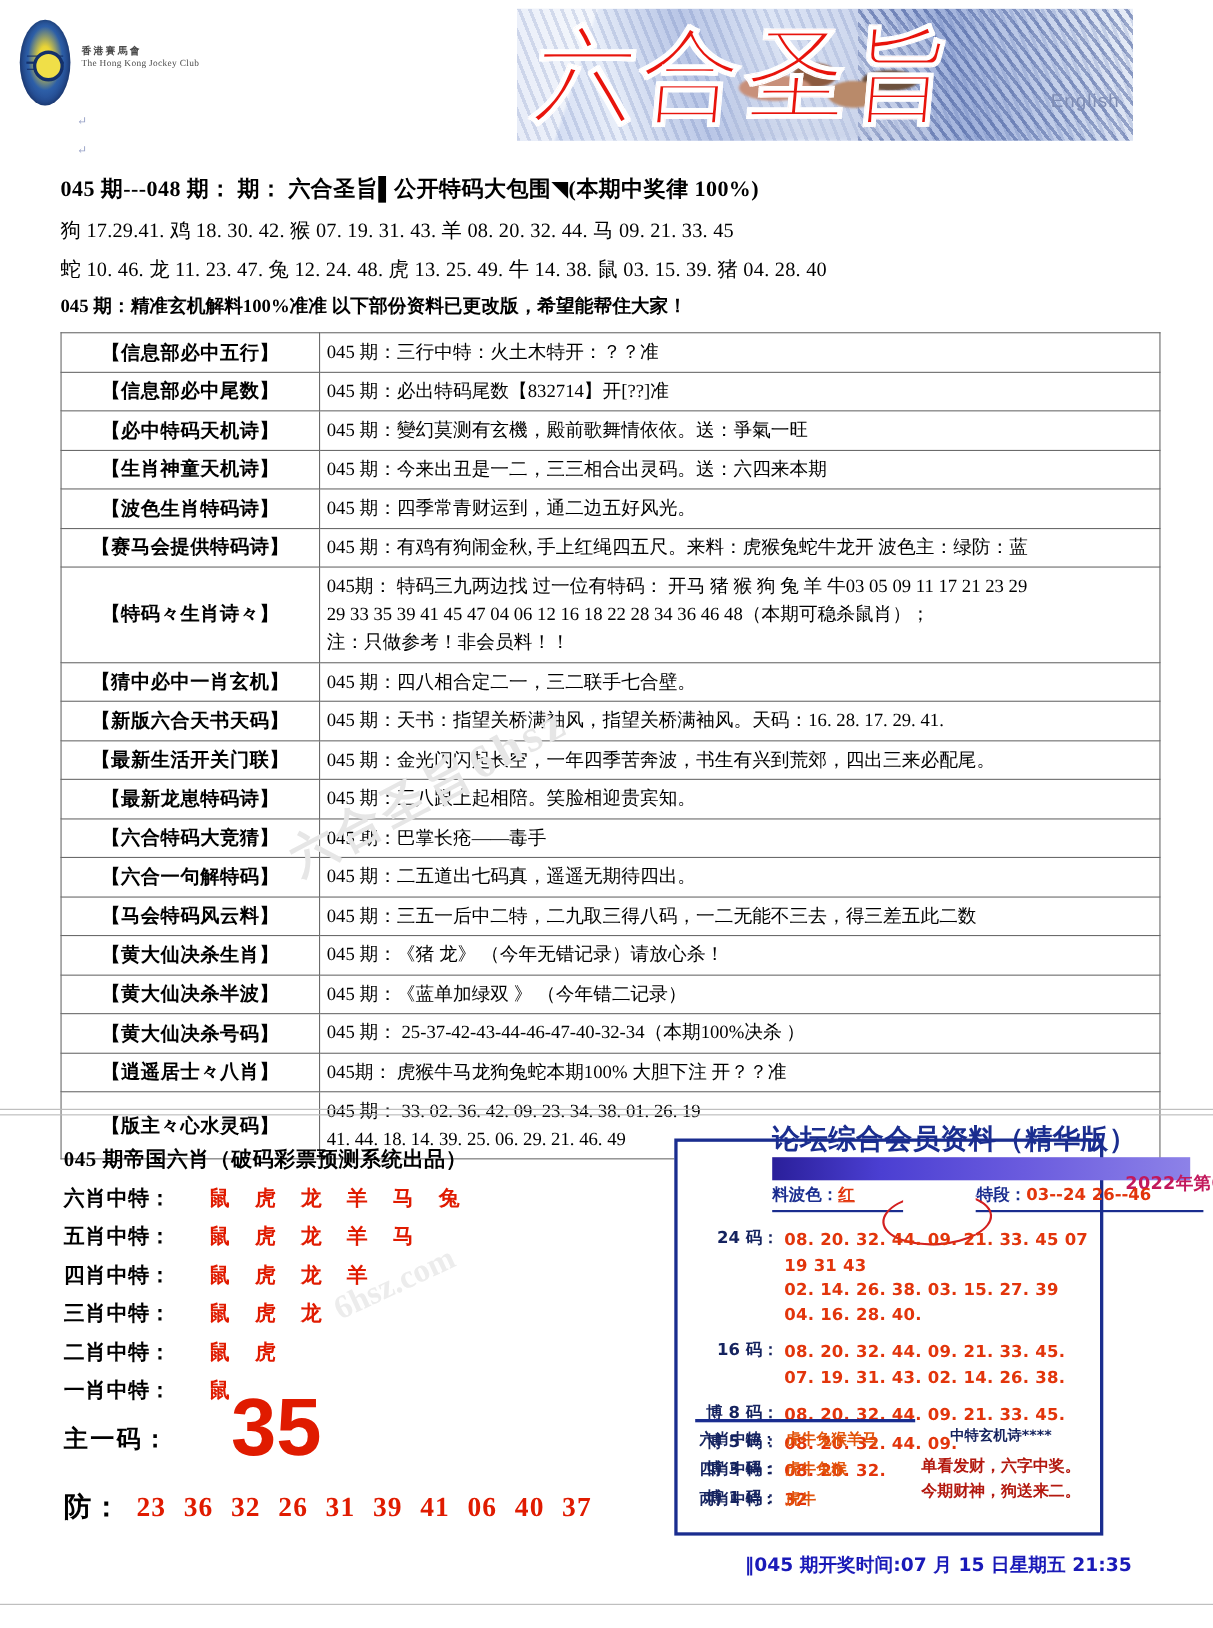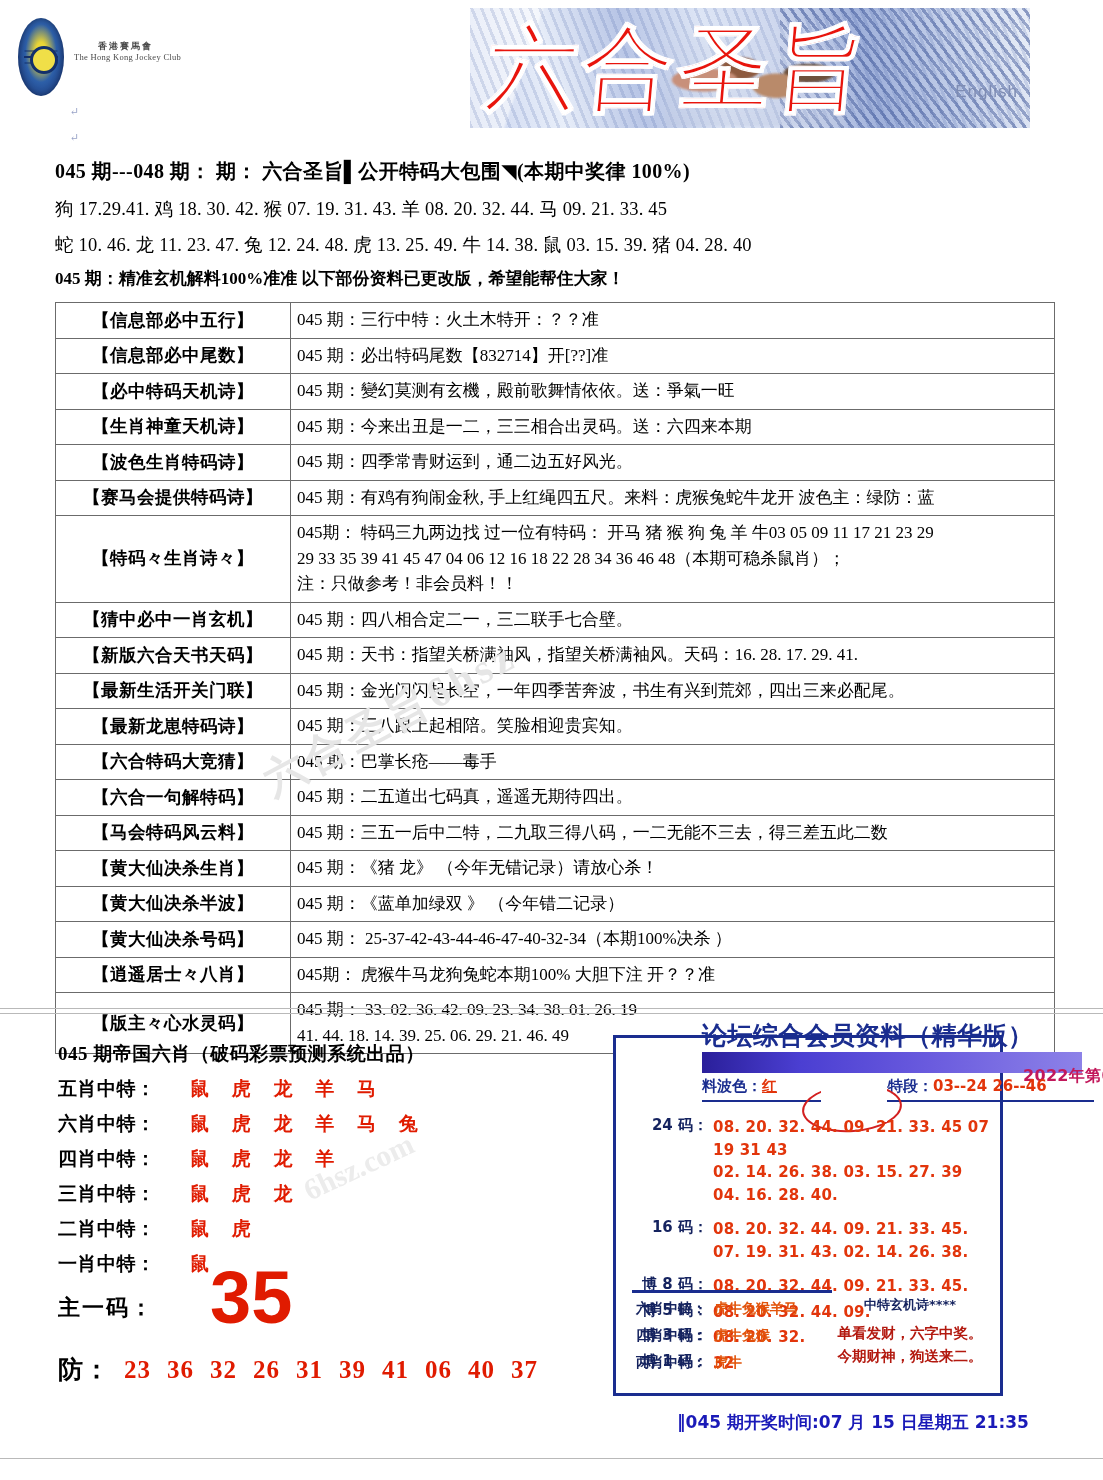--- a/index.html
+++ b/index.html
@@ -27,21 +27,21 @@
     width:22px;height:22px;margin:-11px 0 0 -11px;
     border:3px solid #13306b;border-radius:50%;
     background:#f0df48;
   }
   .hkjc-logo:before{
     content:"";position:absolute;left:50%;top:50%;
     width:34px;height:2px;margin:-1px 0 0 -17px;background:#13306b;
     box-shadow:0 -6px 0 -0.5px #13306b, 0 6px 0 -0.5px #13306b;
   }
   .hkjc-txt{margin-left:10px;padding-top:22px;line-height:1.35;}
-  .hkjc-cn{font-size:9px;color:#4a4a4a;letter-spacing:2px;font-weight:bold;filter:blur(.25px);margin-left:24px;}
+  .hkjc-cn{font-size:9px;color:#4a4a4a;letter-spacing:2px;font-weight:bold;filter:blur(.25px);}
   .hkjc-en{font-size:8.5px;color:#4a4a4a;letter-spacing:.3px;filter:blur(.25px);}
   .hkjc-marks{position:absolute;left:70px;top:98px;color:#9aa4c8;font-size:11px;line-height:26px;}
 
   .banner{
     position:absolute;left:470px;top:8px;width:560px;height:120px;
     background:
       linear-gradient(108deg, rgba(255,255,255,.55) 0 12%, rgba(255,255,255,0) 12.5% 100%),
       linear-gradient(75deg,#c9d4ef 0%,#e8eef9 16%,#b9c6e6 30%,#dde5f5 44%,#cfd8ee 56%,#9fb0da 70%,#c2cee9 84%,#eaeff8 100%);
     overflow:hidden;
   }
@@ -279,24 +279,24 @@
   </table>
 
   <div class="hr-thin" style="top:1008px;"></div>
   <div class="hr-thin" style="top:1013px;"></div>
 
   <div class="bottom">
 
     <div class="empire">
       <div class="title">045 期帝国六肖（破码彩票预测系统出品）</div>
       <div class="row">
+        <span class="lbl">六肖中特：</span><span class="zodiac">鼠 虎 龙 羊 马 兔</span>
+      </div>
+      <div class="row">
         <span class="lbl">五肖中特：</span><span class="zodiac">鼠 虎 龙 羊 马</span>
-      </div>
-      <div class="row">
-        <span class="lbl">六肖中特：</span><span class="zodiac">鼠 虎 龙 羊 马 兔</span>
       </div>
       <div class="row">
         <span class="lbl">四肖中特：</span><span class="zodiac">鼠 虎 龙 羊</span>
       </div>
       <div class="row">
         <span class="lbl">三肖中特：</span><span class="zodiac">鼠 虎 龙</span>
       </div>
       <div class="row">
         <span class="lbl">二肖中特：</span><span class="zodiac">鼠 虎</span>
       </div>

